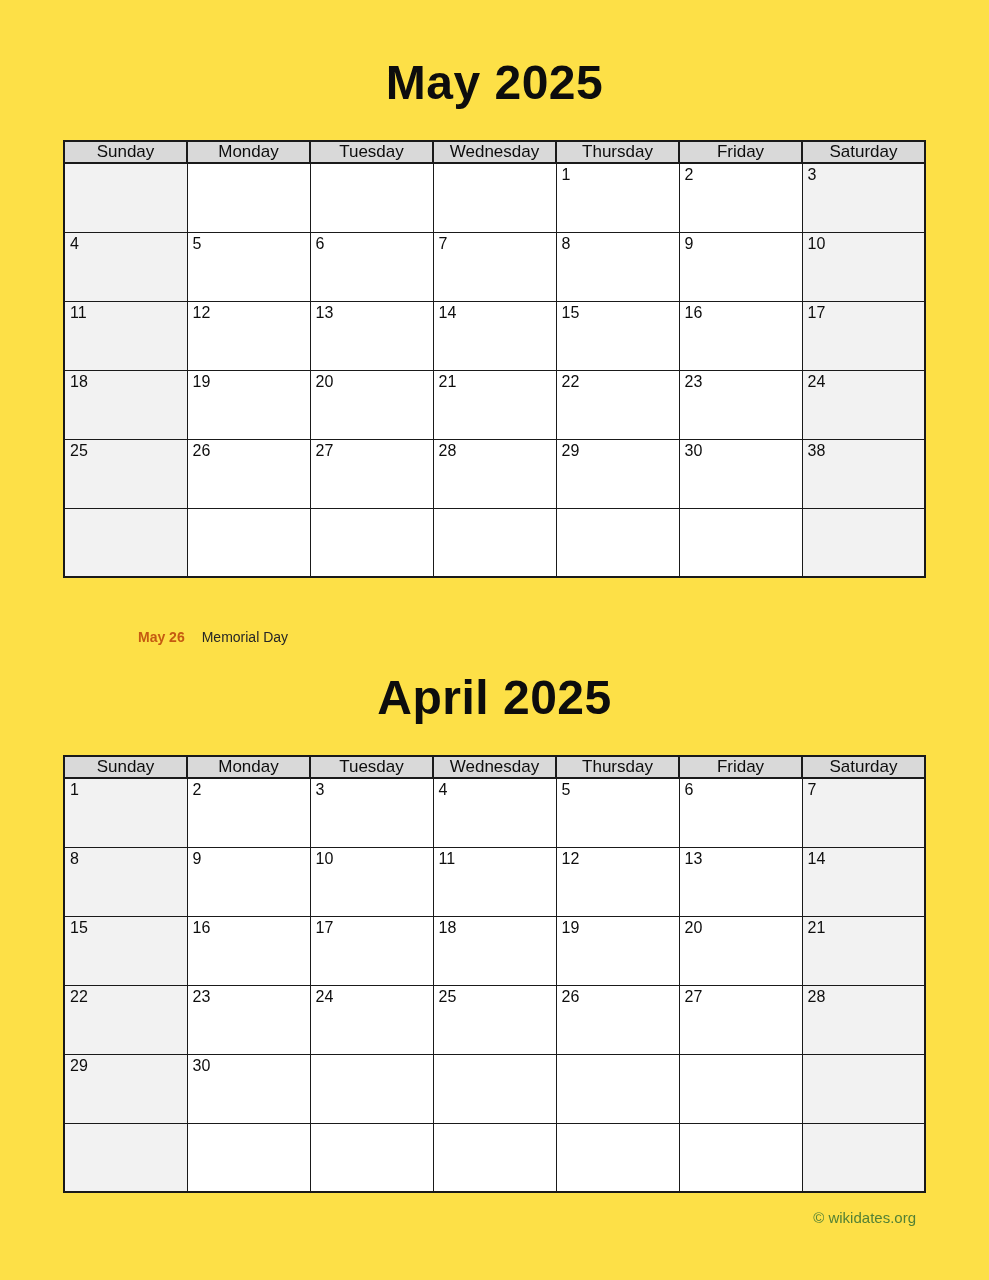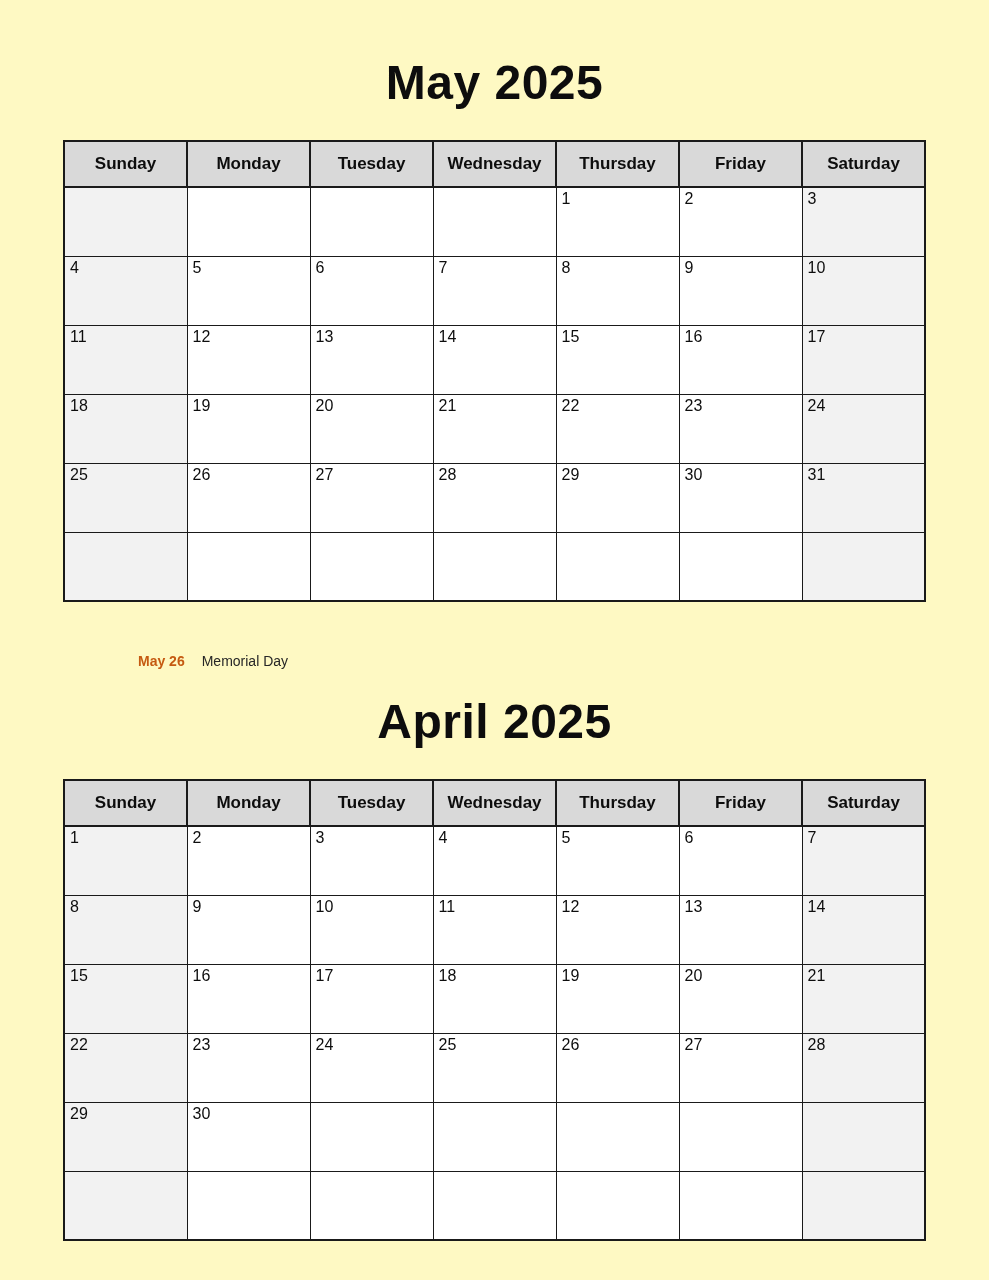--- a/index.html
+++ b/index.html
@@ -7,21 +7,21 @@
     margin: 0;
     padding: 0;
     background: #ffffff;
     font-family: "Liberation Sans", sans-serif;
     color: #1a1a1a;
   }
   .page {
     position: relative;
     width: 989px;
     height: 1280px;
-    background: #fef9c3;
+    background: #fde047;
     overflow: hidden;
   }
   .month-title {
     margin: 0;
     text-align: center;
     font-size: 48px;
     font-weight: 600;
     letter-spacing: 0.5px;
     line-height: 55px;
     color: #0d0d0d;
@@ -33,23 +33,23 @@
     margin: 30px 0 0 63px;
     border-collapse: collapse;
     table-layout: fixed;
     border: 2px solid var(--border, #1a1a1a);
   }
   .cal-table th {
     height: 21px;
     background: var(--header-bg, #d9d9d9);
     border: 2px solid var(--border, #1a1a1a);
     font-size: 17px;
-    font-weight: 700;
+    font-weight: 400;
     text-align: center;
-    padding: 12px;
+    padding: 0;
     color: #0d0d0d;
   }
   .cal-table td {
     height: 69px;
     border: 1.5px solid var(--border, #1a1a1a);
     background: #ffffff;
     vertical-align: top;
     text-align: left;
     font-size: 16px;
     padding: 2px 0 0 5px;
@@ -143,21 +143,21 @@
             <td>23</td>
             <td class="weekend">24</td>
           </tr>
           <tr>
             <td class="weekend">25</td>
             <td>26</td>
             <td>27</td>
             <td>28</td>
             <td>29</td>
             <td>30</td>
-            <td class="weekend">31</td>
+            <td class="weekend">38</td>
           </tr>
           <tr>
             <td class="weekend"></td>
             <td></td>
             <td></td>
             <td></td>
             <td></td>
             <td></td>
             <td class="weekend"></td>
           </tr>
@@ -236,14 +236,17 @@
             <td></td>
             <td></td>
             <td></td>
             <td class="weekend"></td>
           </tr>
         </tbody>
       </table>
 
   </section>
 
+  <div class="footer">
+    <a>© wikidates.org</a>
+  </div>
 
 </div>
 
 </body></html>

